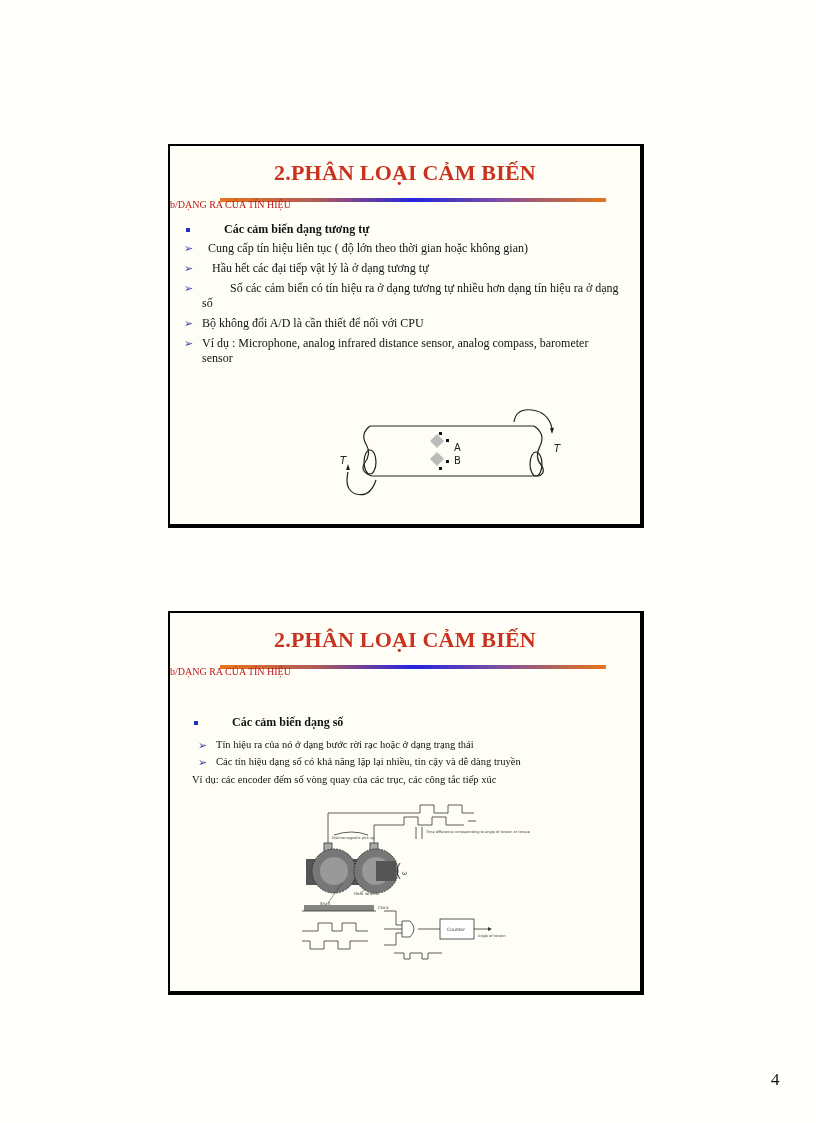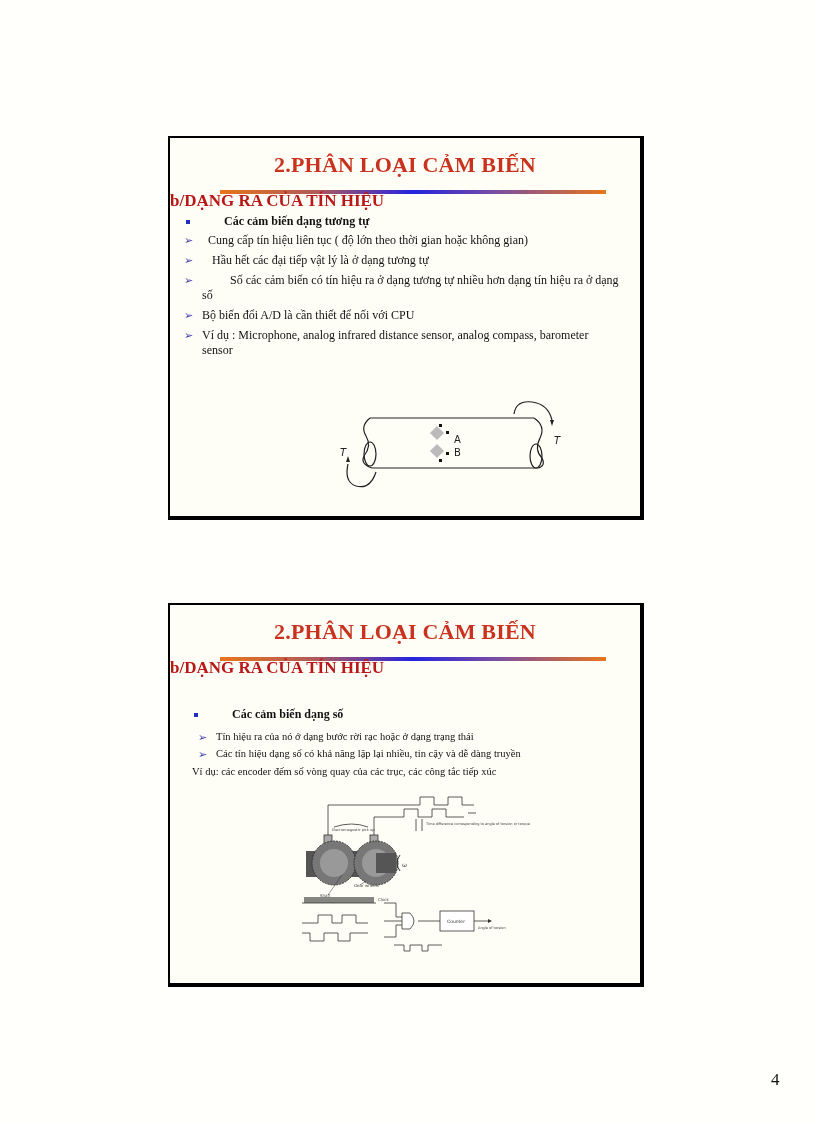--- a/index.html
+++ b/index.html
@@ -7,35 +7,36 @@
     width: 816px; height: 1123px; position: relative; overflow: hidden;
     background: #fffffb;
     font-family: "Liberation Serif", serif;
   }
   .slide {
     position: absolute; left: 168px; width: 476px;
     background: #fffef6;
     border-left: 2px solid #000; border-top: 2px solid #000;
     border-right: 4px solid #000; border-bottom: 4px solid #000;
     box-sizing: border-box;
+    margin-top: 8px;
   }
   #slide1 { top: 136px; height: 384px; }
   #slide2 { top: 603px; height: 384px; }
   .slide-title {
     position: absolute; left: 0; right: 0; top: 14px;
     text-align: center; color: #c8321e; font-weight: bold;
     font-size: 22px; letter-spacing: 0.2px;
   }
   .rule {
     position: absolute; left: 50px; width: 386px; top: 52px; height: 4px;
     background: linear-gradient(90deg, #e8751a 0%, #b05a5a 25%, #2323e0 50%, #7c4fa0 72%, #e8751a 100%);
   }
   .subtitle {
     position: absolute; left: 0; top: 53px; color: #b81818;
-    font-weight: bold; font-size: 17px;
+    font-weight: normal; font-size: 10px;
   }
   .content { position: absolute; left: 14px; right: 20px; top: 76px; font-size: 12px; color: #111; }
   #slide2 .content { top: 102px; }
   .bullet-head { display: flex; align-items: center; font-weight: bold; margin-bottom: 4px; font-size: 12px; gap: 24px; }
   .bullet-head .sq { width: 4px; height: 4px; background: #1f2fbf; margin: 0 10px 0 2px; flex: none; }
   .item { display: flex; align-items: flex-start; margin-bottom: 5px; line-height: 15px; }
   .item .arrow { color: #3a3aaa; width: 18px; flex: none; font-size: 11px; }
   .item .txt { flex: 1; }
   .plain { margin-left: 0; line-height: 15px; }
   #slide2 .content { font-size: 10.5px; }
@@ -63,21 +64,21 @@
     <div class="item">
       <span class="arrow">➢</span>
       <span class="txt" style="padding-left:10px">Hầu hết các đại tiếp vật lý là ở dạng tương tự</span>
     </div>
     <div class="item">
       <span class="arrow">➢</span>
       <span class="txt" style="text-indent:28px">Số các cảm biến có tín hiệu ra ở dạng tương tự nhiều hơn dạng tín hiệu ra ở dạng số</span>
     </div>
     <div class="item">
       <span class="arrow">➢</span>
-      <span class="txt">Bộ biến đổi A/D là cần thiết để nối với CPU</span>
+      <span class="txt">Bộ không đổi A/D là cần thiết để nối với CPU</span>
     </div>
     <div class="item">
       <span class="arrow">➢</span>
       <span class="txt">Ví dụ : Microphone,  analog infrared distance sensor,  analog compass, barometer sensor</span>
     </div>
   </div>
 
   <svg class="fig" style="left:150px;top:260px" width="264" height="100" viewBox="0 0 264 100">
     <g stroke="#222" stroke-width="1.2" fill="none">
       <line x1="50" y1="20" x2="214" y2="20"></line>

